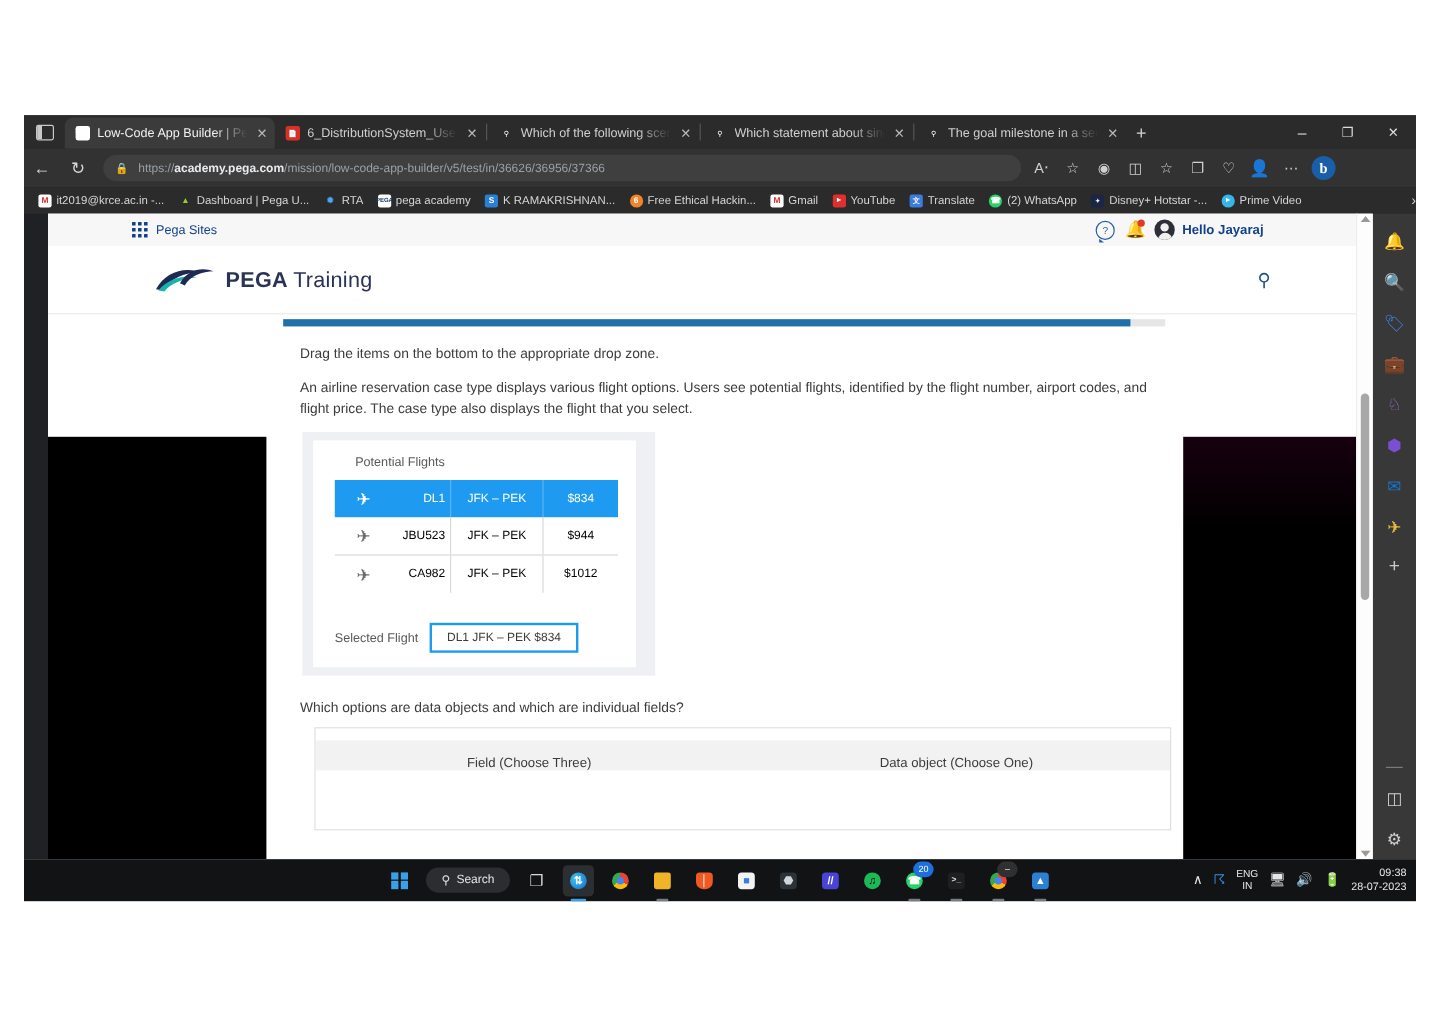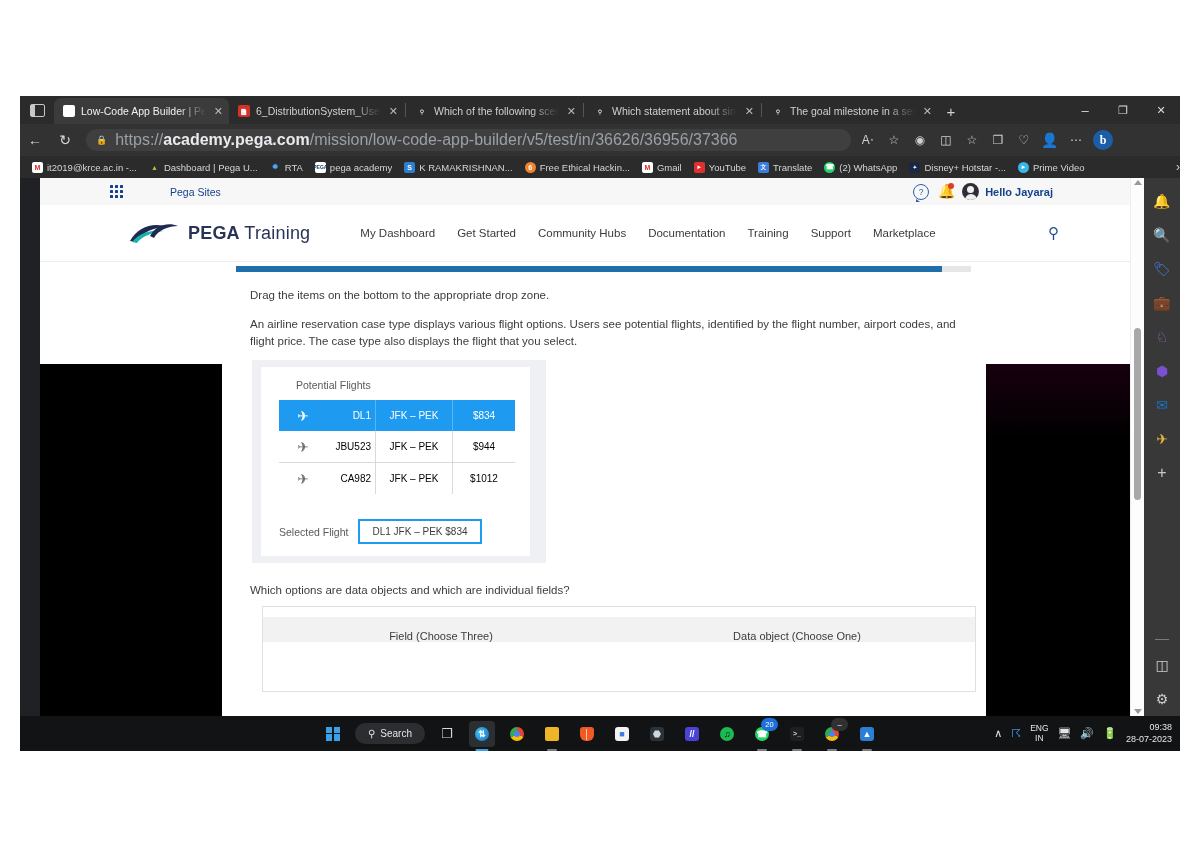--- a/index.html
+++ b/index.html
@@ -29,21 +29,21 @@
 
   .wincontrols{position:absolute;right:0;top:0;height:28px;display:flex;align-items:center;}
   .wc{width:38px;height:28px;display:flex;align-items:center;justify-content:center;color:#dcdcdc;font-size:11px;}
   .wc.mn{font-size:13px;}
 
   
   .navbar{position:absolute;left:0;top:28px;width:1160px;height:32px;background:#323232;display:flex;align-items:center;}
   .navbtn{width:30px;height:28px;display:flex;align-items:center;justify-content:center;color:#d8d8d8;font-size:14px;}
   .omnibox{flex:0 0 auto;width:745px;height:22px;background:#3f3f3f;border-radius:11px;display:flex;align-items:center;padding:0 10px;margin-left:6px;}
   .lockico{font-size:9px;color:#cfcfcf;margin-right:8px;}
-  .url{font-size:16px;color:#9aa0a6;white-space:nowrap;overflow:hidden;}
+  .url{font-size:10px;color:#9aa0a6;white-space:nowrap;overflow:hidden;}
   .url b{color:#e8eaed;font-weight:bold;}
   .navactions{display:flex;align-items:center;margin-left:4px;}
   .na{width:26px;height:26px;display:flex;align-items:center;justify-content:center;color:#d0d0d0;font-size:12px;}
   .na.prof{color:#cfcfcf;font-size:14px;}
   .bing{width:20px;height:20px;border-radius:50%;background:#1b5ea8;display:flex;align-items:center;justify-content:center;color:#fff;font-size:12px;font-weight:bold;margin-left:4px;font-family:"Liberation Serif",serif;}
 
   
   .bmbar{position:absolute;left:0;top:60px;width:1160px;height:22px;background:#2b2b2b;display:flex;align-items:center;padding-left:6px;}
   .bm{display:flex;align-items:center;gap:4px;padding:0 6px;font-size:9.5px;color:#d6d6d6;white-space:nowrap;}
   .bm .bi{width:11px;height:11px;border-radius:2px;display:flex;align-items:center;justify-content:center;font-size:7px;color:#fff;font-weight:bold;}
@@ -58,21 +58,21 @@
   
   .page{position:absolute;left:20px;top:82px;width:1104px;height:538px;background:#ffffff;overflow:hidden;}
 
   
   .sbar{position:absolute;right:0;top:0;width:13px;height:538px;background:#fdfdfd;border-left:1px solid #eee;}
   .sb-up{position:absolute;top:2px;left:3px;width:0;height:0;border-left:4px solid transparent;border-right:4px solid transparent;border-bottom:5px solid #999;}
   .sb-dn{position:absolute;bottom:2px;left:3px;width:0;height:0;border-left:4px solid transparent;border-right:4px solid transparent;border-top:5px solid #999;}
   .sb-thumb{position:absolute;left:3px;top:150px;width:7px;height:172px;background:#a8a8a8;border-radius:4px;}
 
   
-  .pegastrip{position:absolute;left:0;top:0;width:1091px;height:27px;background:#f7f7f7;border-bottom:1px solid #e4e4e4;display:flex;align-items:center;gap:40px;}
+  .pegastrip{position:absolute;left:0;top:0;width:1091px;height:27px;background:#f7f7f7;border-bottom:1px solid #e4e4e4;display:flex;align-items:center;}
   .waffle{margin-left:70px;width:13px;height:13px;display:grid;grid-template-columns:repeat(3,1fr);grid-template-rows:repeat(3,1fr);gap:1.6px;}
   .waffle i{background:#13418c;border-radius:0.5px;display:block;}
   .pegasites{font-size:10.5px;color:#13418c;margin-left:7px;}
   .stripright{position:absolute;right:78px;display:flex;align-items:center;gap:9px;}
   .help-ic{width:14px;height:14px;border-radius:50%;border:1.3px solid #2a5fa8;color:#2a5fa8;font-size:8.5px;display:flex;align-items:center;justify-content:center;position:relative;}
   .help-ic:after{content:"";position:absolute;left:2px;bottom:-3px;width:0;height:0;border-left:4px solid #2a5fa8;border-top:3px solid transparent;}
   .bell-w{position:relative;width:15px;height:16px;}
   .bell{font-size:14px;color:#2a5fa8;line-height:1;}
   .bell-dot{position:absolute;right:-1px;top:-1px;width:6px;height:6px;border-radius:50%;background:#e03b28;}
   .avatar{width:17px;height:17px;border-radius:50%;background:#2e2e38;position:relative;overflow:hidden;}
@@ -326,29 +326,20 @@
       <div class="peganav">
         <div class="logo">
           <div class="logomark">
             <svg width="52" height="26" viewBox="0 0 52 26">
               <path d="M2 21 C10 6, 26 2, 40 7 C30 6, 14 11, 8 22 Z" fill="#1e2a52"></path>
               <path d="M4 22 C12 12, 26 9, 36 11 C24 12, 13 17, 9 23 Z" fill="#19b3ac"></path>
               <path d="M22 16 C28 5, 40 2, 50 6 C41 6, 30 10, 26 18 Z" fill="#1e2a52"></path>
             </svg>
           </div>
           <div class="pegaword"><span style="font-weight:bold;">PEGA</span> <span>Training</span></div>
-        </div>
-        <div class="navitems">
-          <div class="navitem">My Dashboard</div>
-          <div class="navitem">Get Started</div>
-          <div class="navitem">Community Hubs</div>
-          <div class="navitem">Documentation</div>
-          <div class="navitem">Training</div>
-          <div class="navitem">Support</div>
-          <div class="navitem">Marketplace</div>
         </div>
         <div class="searchico">⚲</div>
       </div>
 
       <div class="content">
         <div class="progwrap">
           <div class="progfill"></div>
         </div>
 
         <div class="ptext l1">Drag the items on the bottom to the appropriate drop zone.</div>

